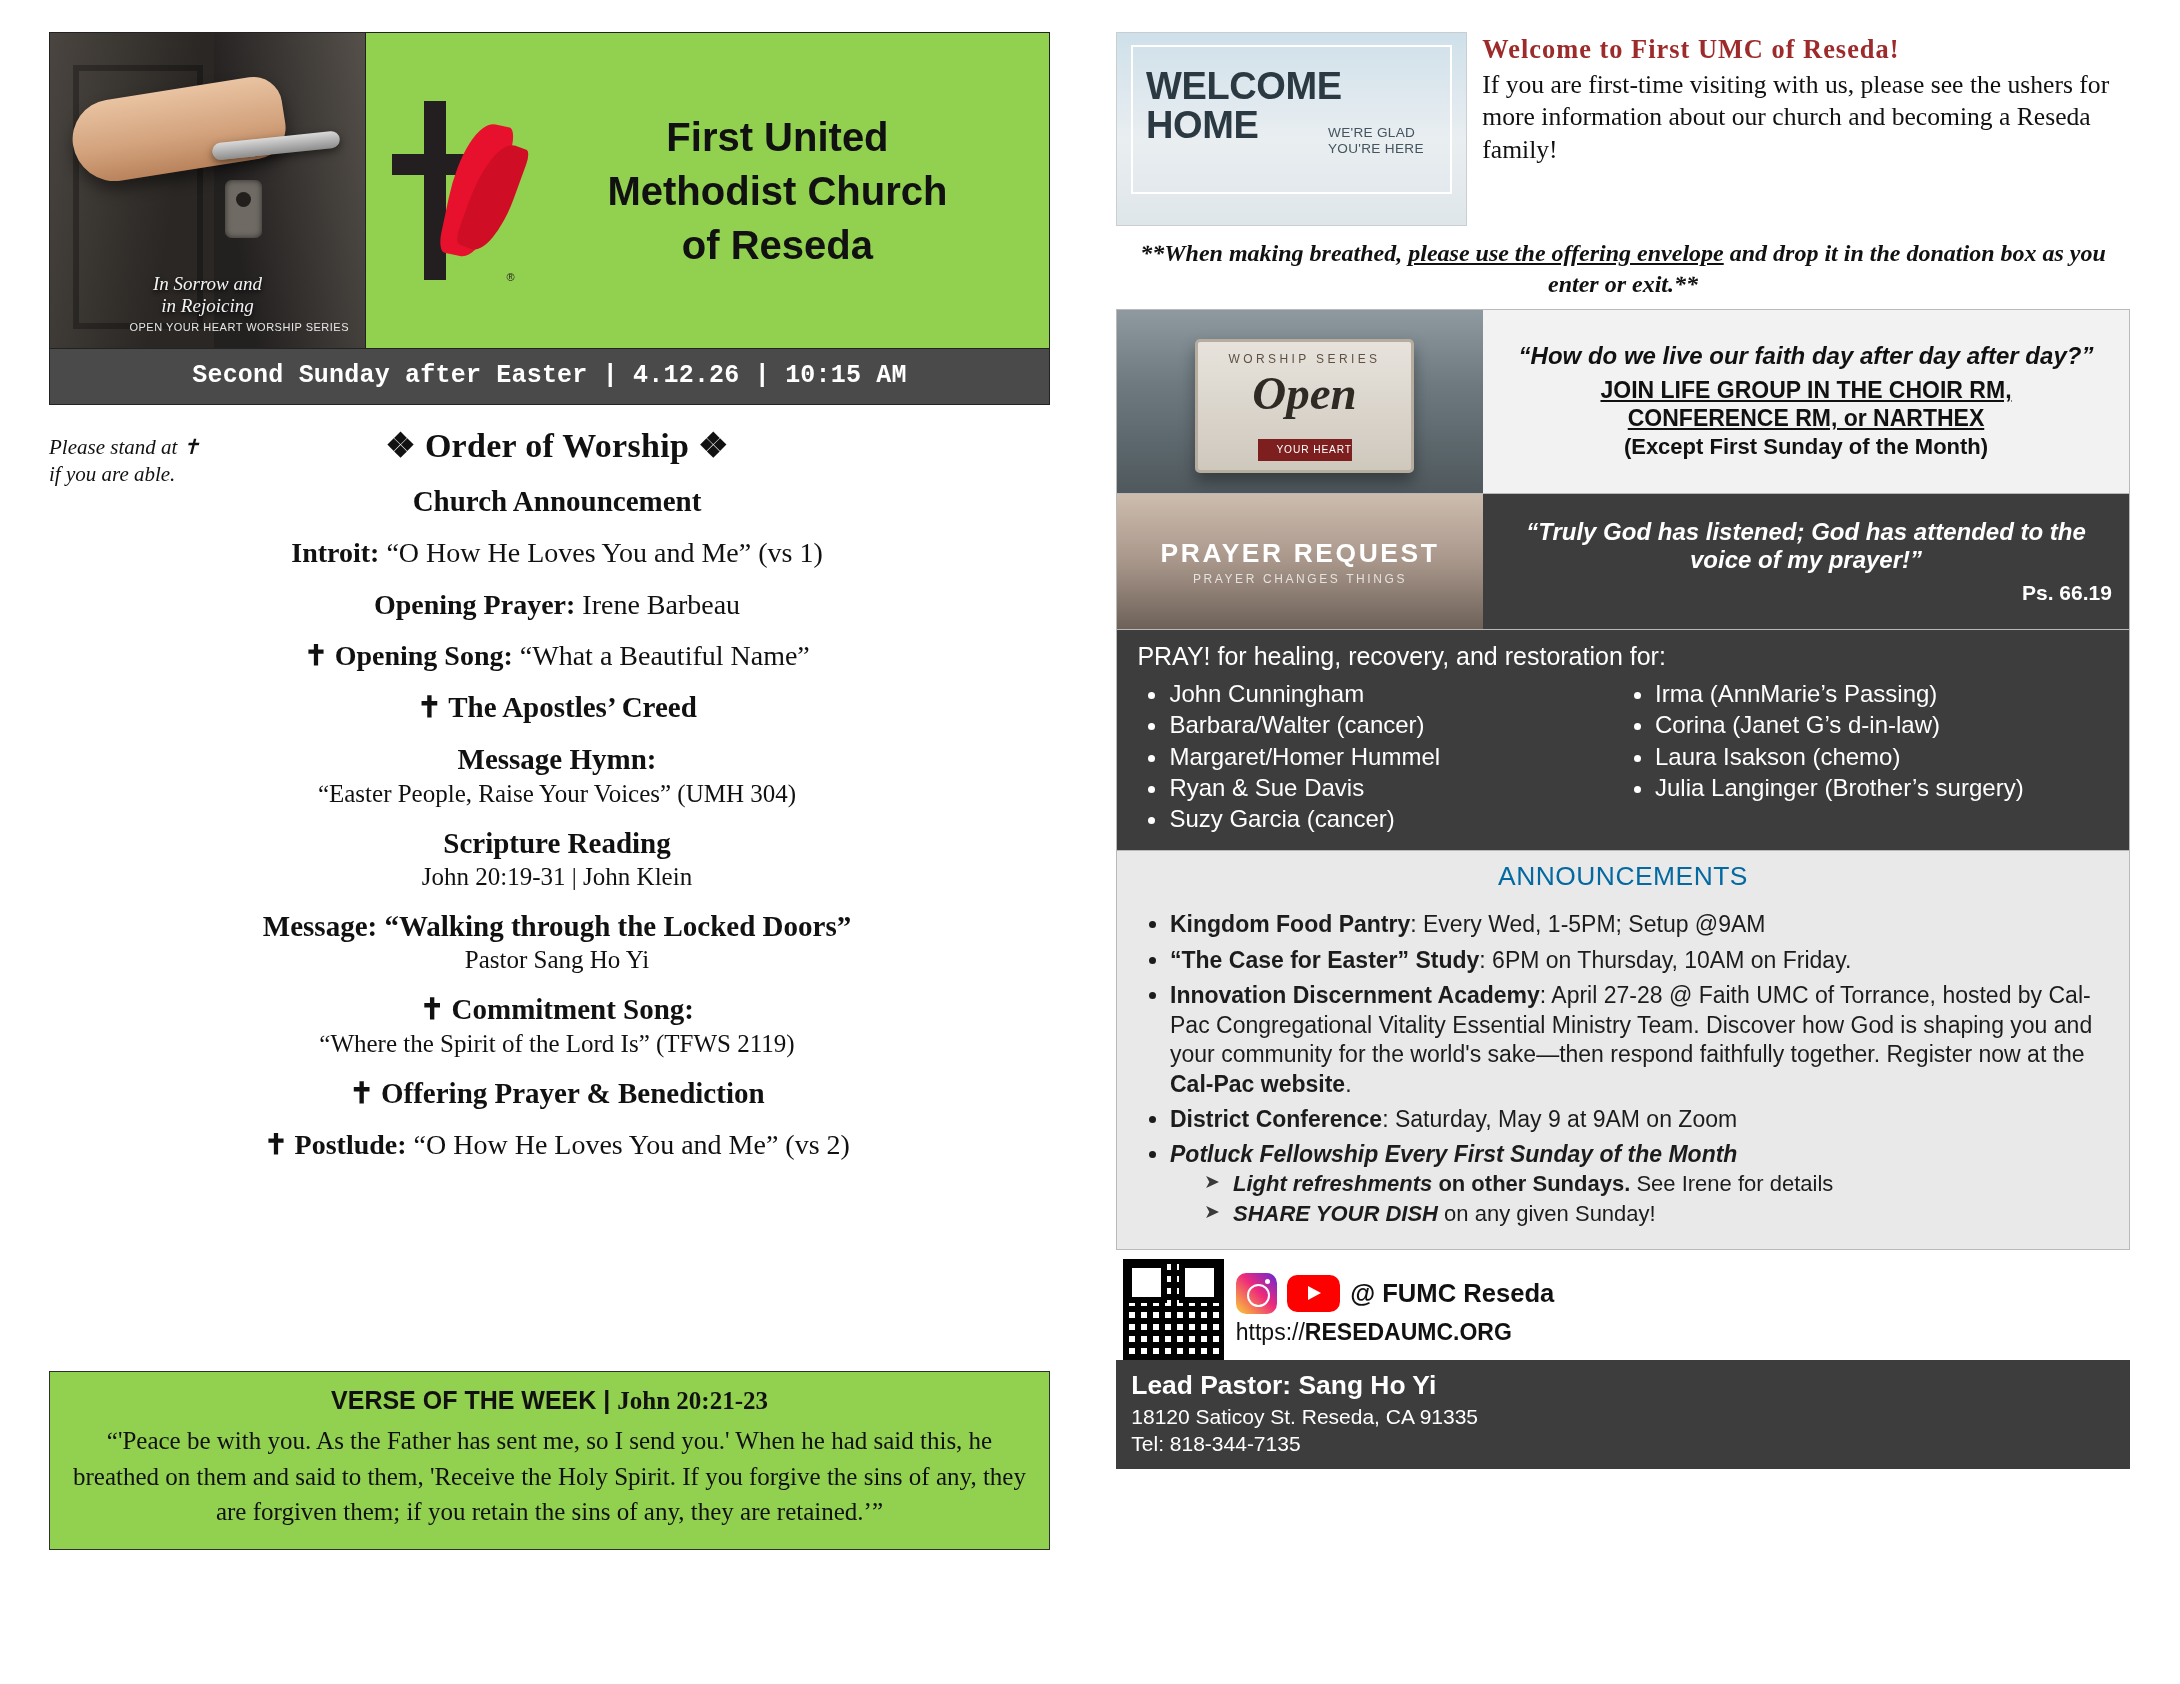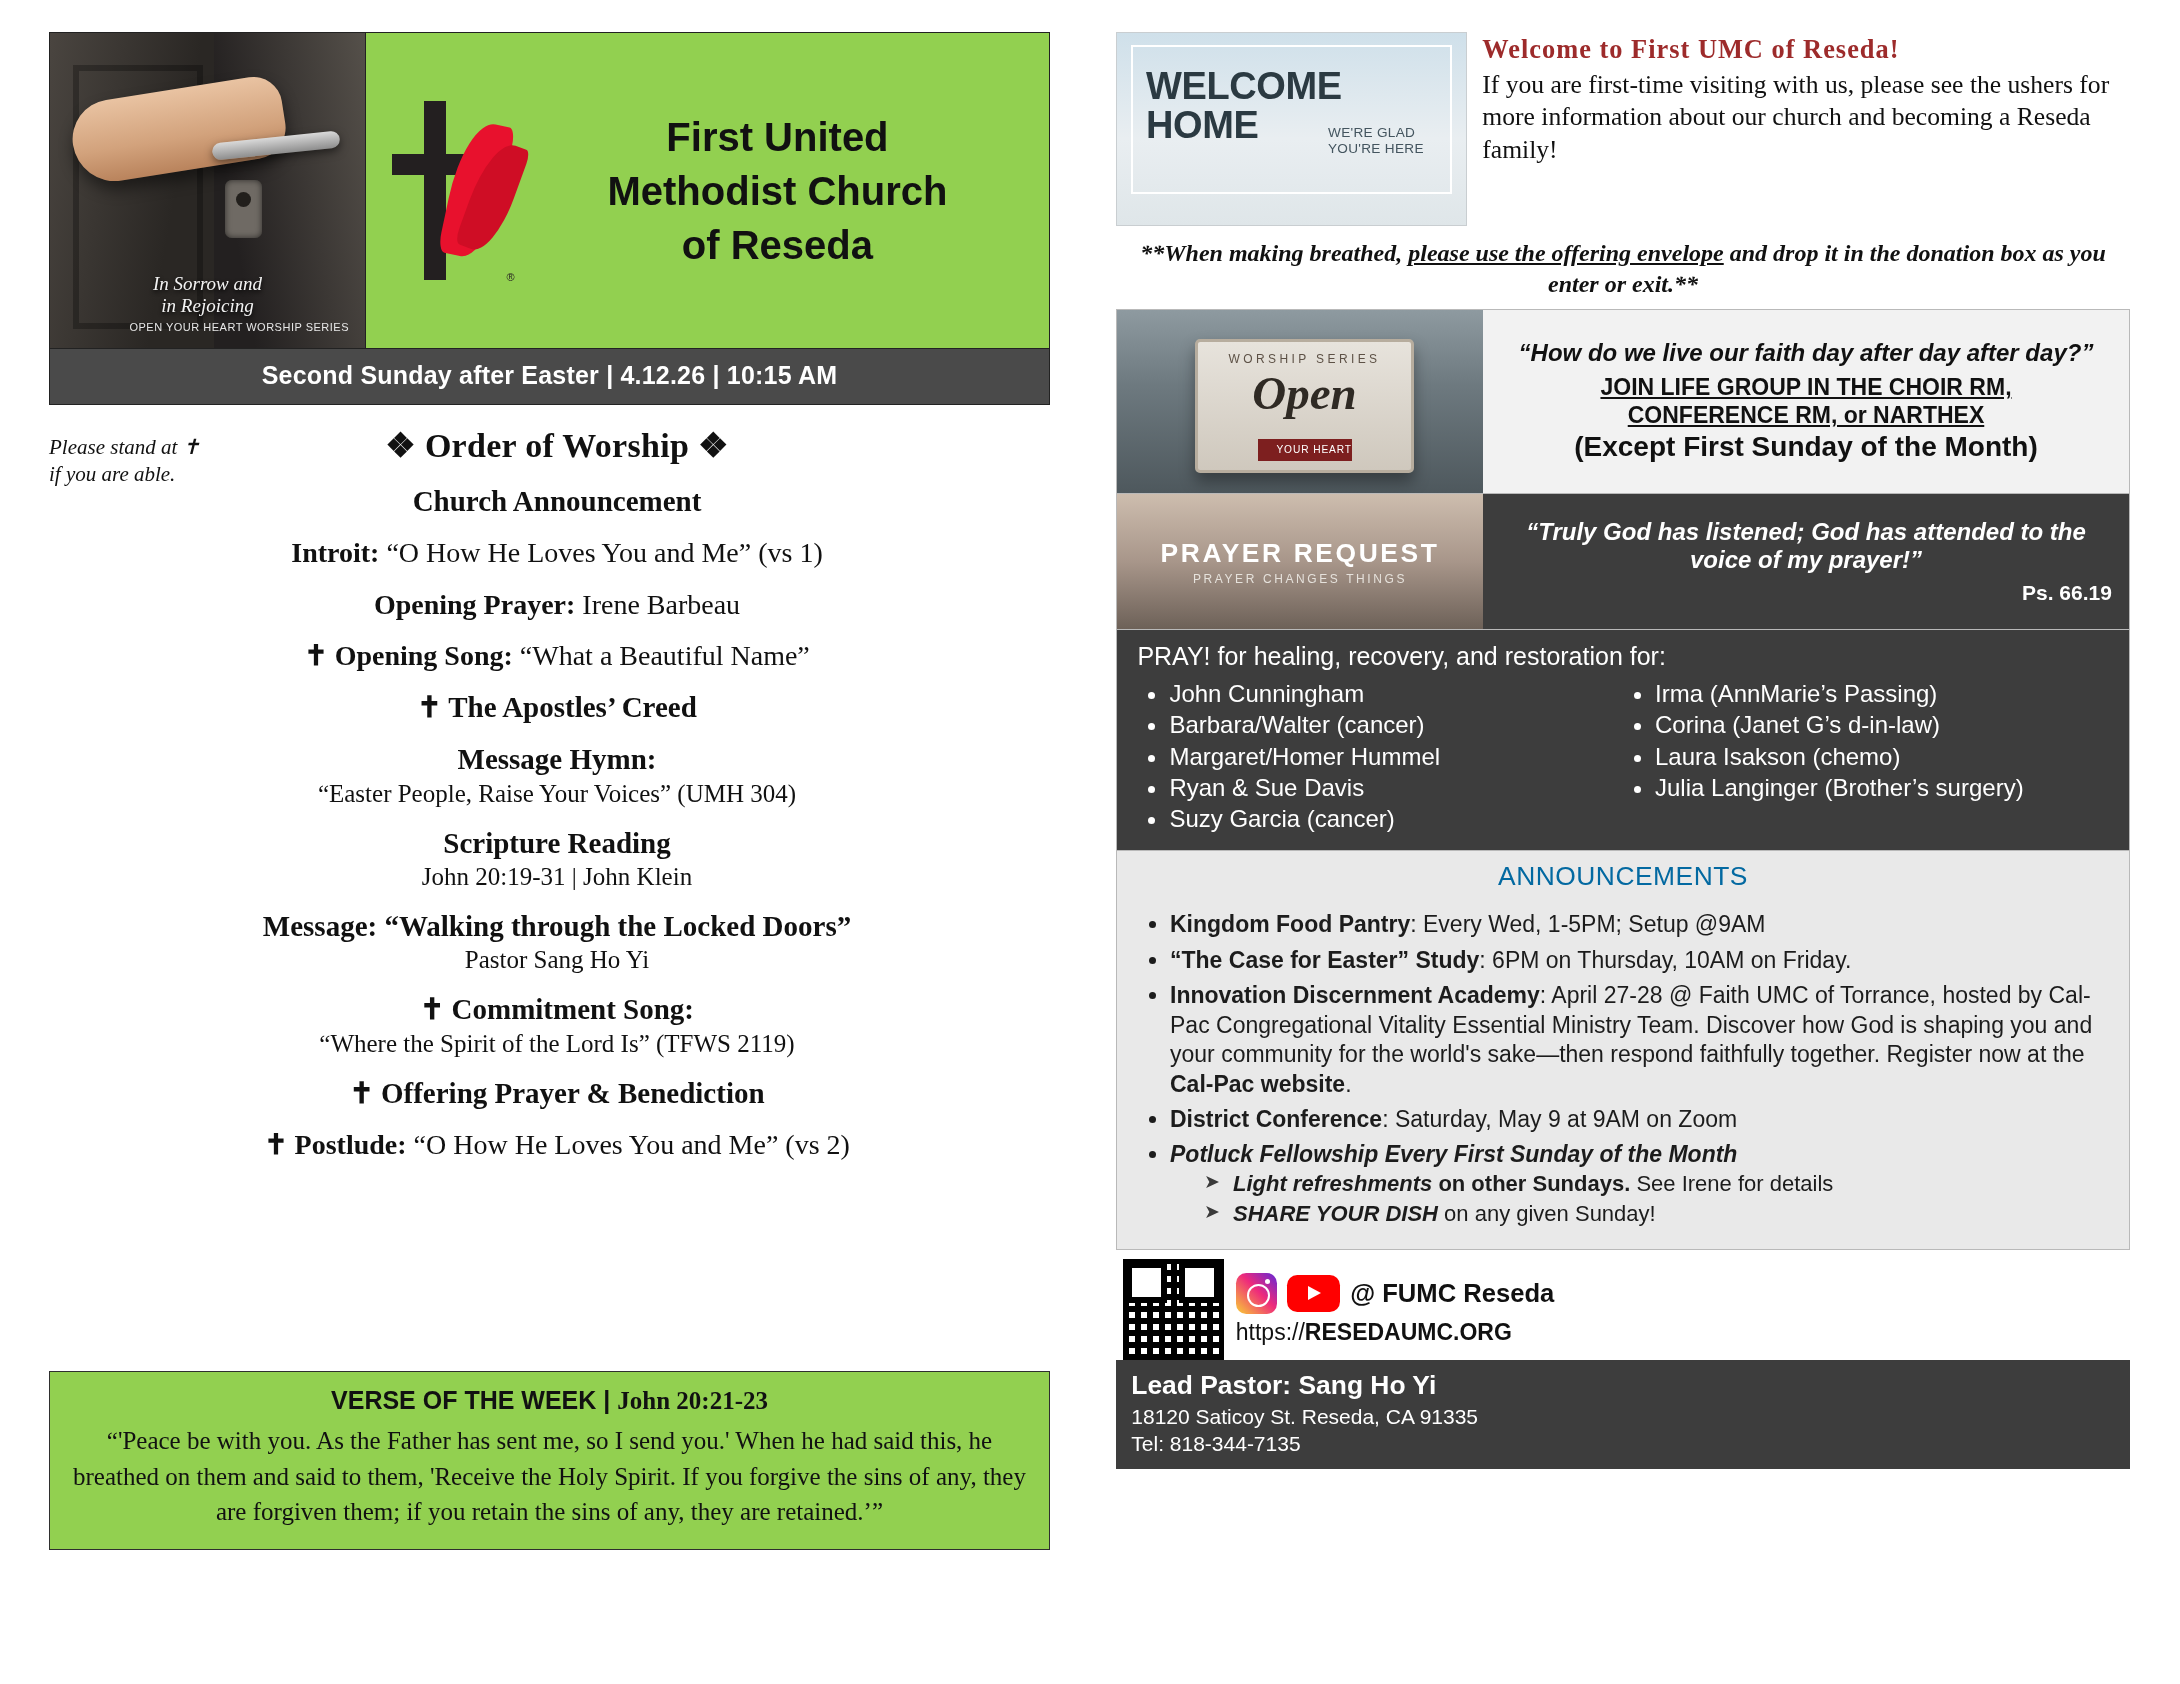--- a/index.html
+++ b/index.html
@@ -181,21 +181,21 @@
     font-weight: bold;
     font-size: 40px;
     line-height: 1.35;
     color: #111;
   }
   .mast-bar {
     width: 1001px;
     background: #4a4a4a;
     color: #fff;
     text-align: center;
-    font-family: Liberation Sans, sans-serif;
+    font-family: Liberation Mono, monospace;
     font-weight: bold;
     font-size: 25px;
     letter-spacing: 0.2px;
     padding: 12px 0 13.6px;
     box-sizing: border-box;
     border: 1.7px solid #222;
     border-top: none;
   }
 
   
@@ -406,21 +406,21 @@
     margin-bottom: 6.8px;
   }
   .lifegroup {
     font-weight: bold;
     font-size: 23px;
     line-height: 1.2;
     text-decoration: underline;
   }
   .lifegroup-note {
     font-weight: bold;
-    font-size: 28px;
+    font-size: 22px;
     margin-top: 1.7px;
   }
 
   .prayer-img {
     height: 135px;
     background: linear-gradient(180deg,#cdbdae 0%,#a8968a 50%,#6d6158 100%);
     position: relative;
   }
   .prayer-img .pr-title {
     position:absolute;

